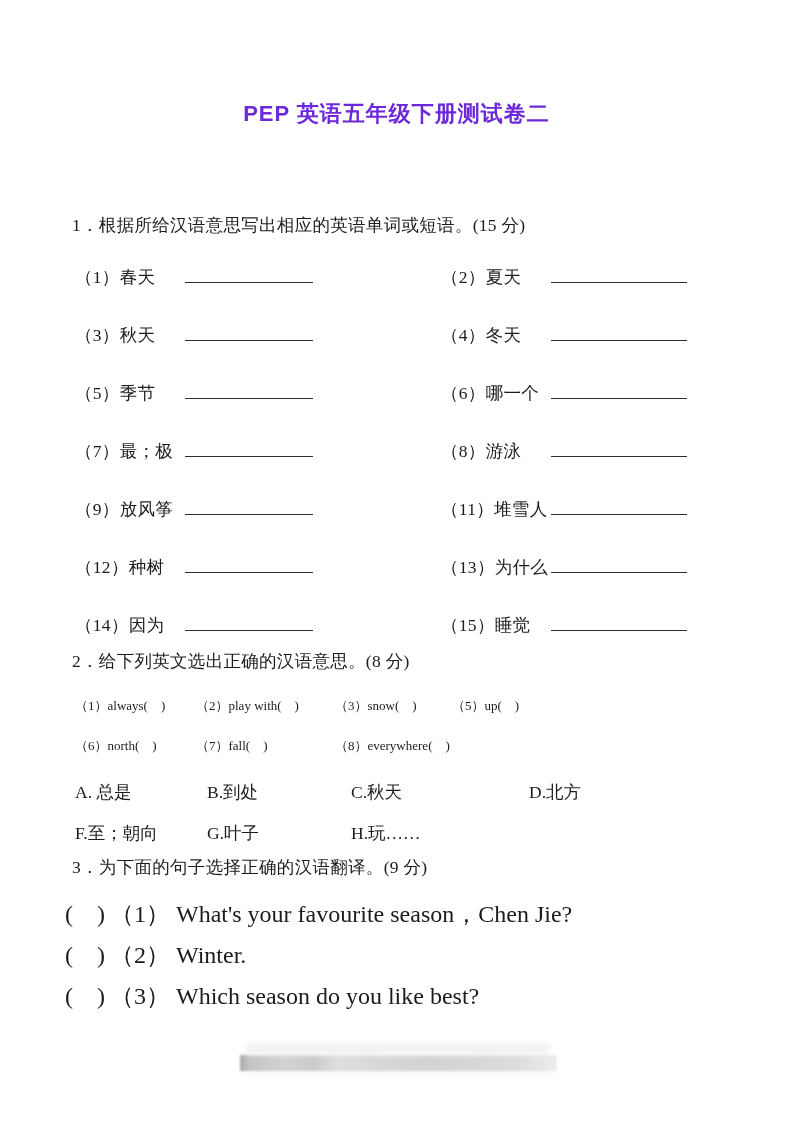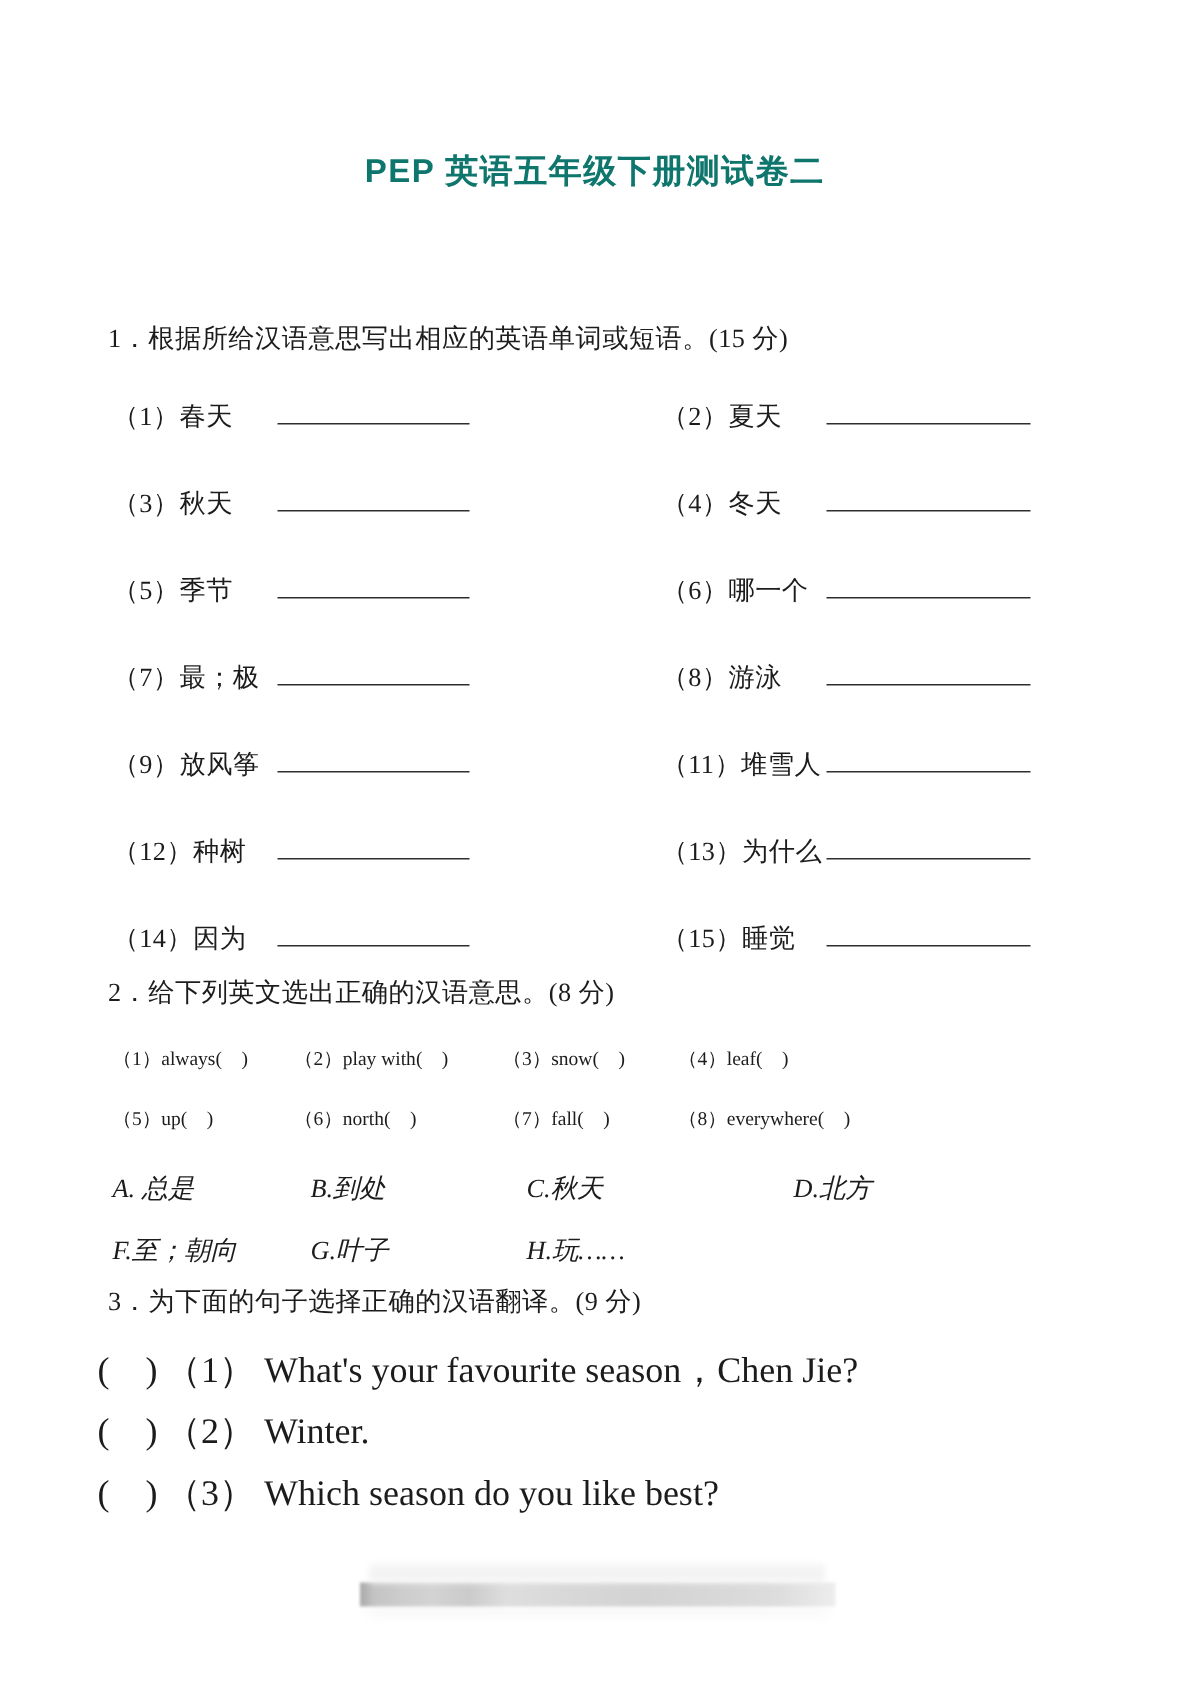--- a/index.html
+++ b/index.html
@@ -88,21 +88,21 @@
     font-size:13px;
   }
   .s2-item { line-height:40px; white-space:pre; }
 
   .ch-grid {
     margin:6px 0 0 75px;
     display:grid;
     grid-template-columns:132px 144px 178px 1fr;
     font-size:17.5px;
   }
-  .choice { line-height:41px;font-style:italic; }
+  .choice { line-height:41px; }
 
   
   .s3-list { margin:14px 0 0 65px; font-size:24px; }
   .s3-item { line-height:41px; white-space:pre; }
   .s3-num  { margin-left:5px; }
   .s3-text { margin-left:6px; }
 
   
   .wm-bar {
     position:absolute;
@@ -122,21 +122,21 @@
     width:96%; height:12px;
     background:#f3f3f3;
     filter:blur(2px);
   }
 </style>
 </head>
 <body>
 
 <div class="page" style="color: rgb(28, 28, 28);">
 
-  <h1 class="title" style="color: #0f766e;">PEP 英语五年级下册测试卷二</h1>
+  <h1 class="title" style="color: #6d28d9;">PEP 英语五年级下册测试卷二</h1>
 
 
   <div class="sec-head sec1-head">1．根据所给汉语意思写出相应的英语单词或短语。(15 分)</div>
 
   <div class="s1-grid">
     <div class="s1-item">
         <span class="s1-label">（1）春天</span>
         <span class="blank"></span>
       </div>
     <div class="s1-item">
@@ -192,21 +192,20 @@
         <span class="blank"></span>
       </div>
   </div>
 
   <div class="sec-head sec2-head">2．给下列英文选出正确的汉语意思。(8 分)</div>
 
   <div class="s2-grid">
     <div class="s2-item"><span>（1）</span><span>always</span><span>(    )</span></div>
     <div class="s2-item"><span>（2）</span><span>play with</span><span>(    )</span></div>
     <div class="s2-item"><span>（3）</span><span>snow</span><span>(    )</span></div>
-    <div class="s2-item"><span>（4）</span><span>leaf</span><span>(    )</span></div>
     <div class="s2-item"><span>（5）</span><span>up</span><span>(    )</span></div>
     <div class="s2-item"><span>（6）</span><span>north</span><span>(    )</span></div>
     <div class="s2-item"><span>（7）</span><span>fall</span><span>(    )</span></div>
     <div class="s2-item"><span>（8）</span><span>everywhere</span><span>(    )</span></div>
   </div>
 
   <div class="ch-grid">
     <div class="choice">A. 总是</div>
     <div class="choice">B.到处</div>
     <div class="choice">C.秋天</div>

